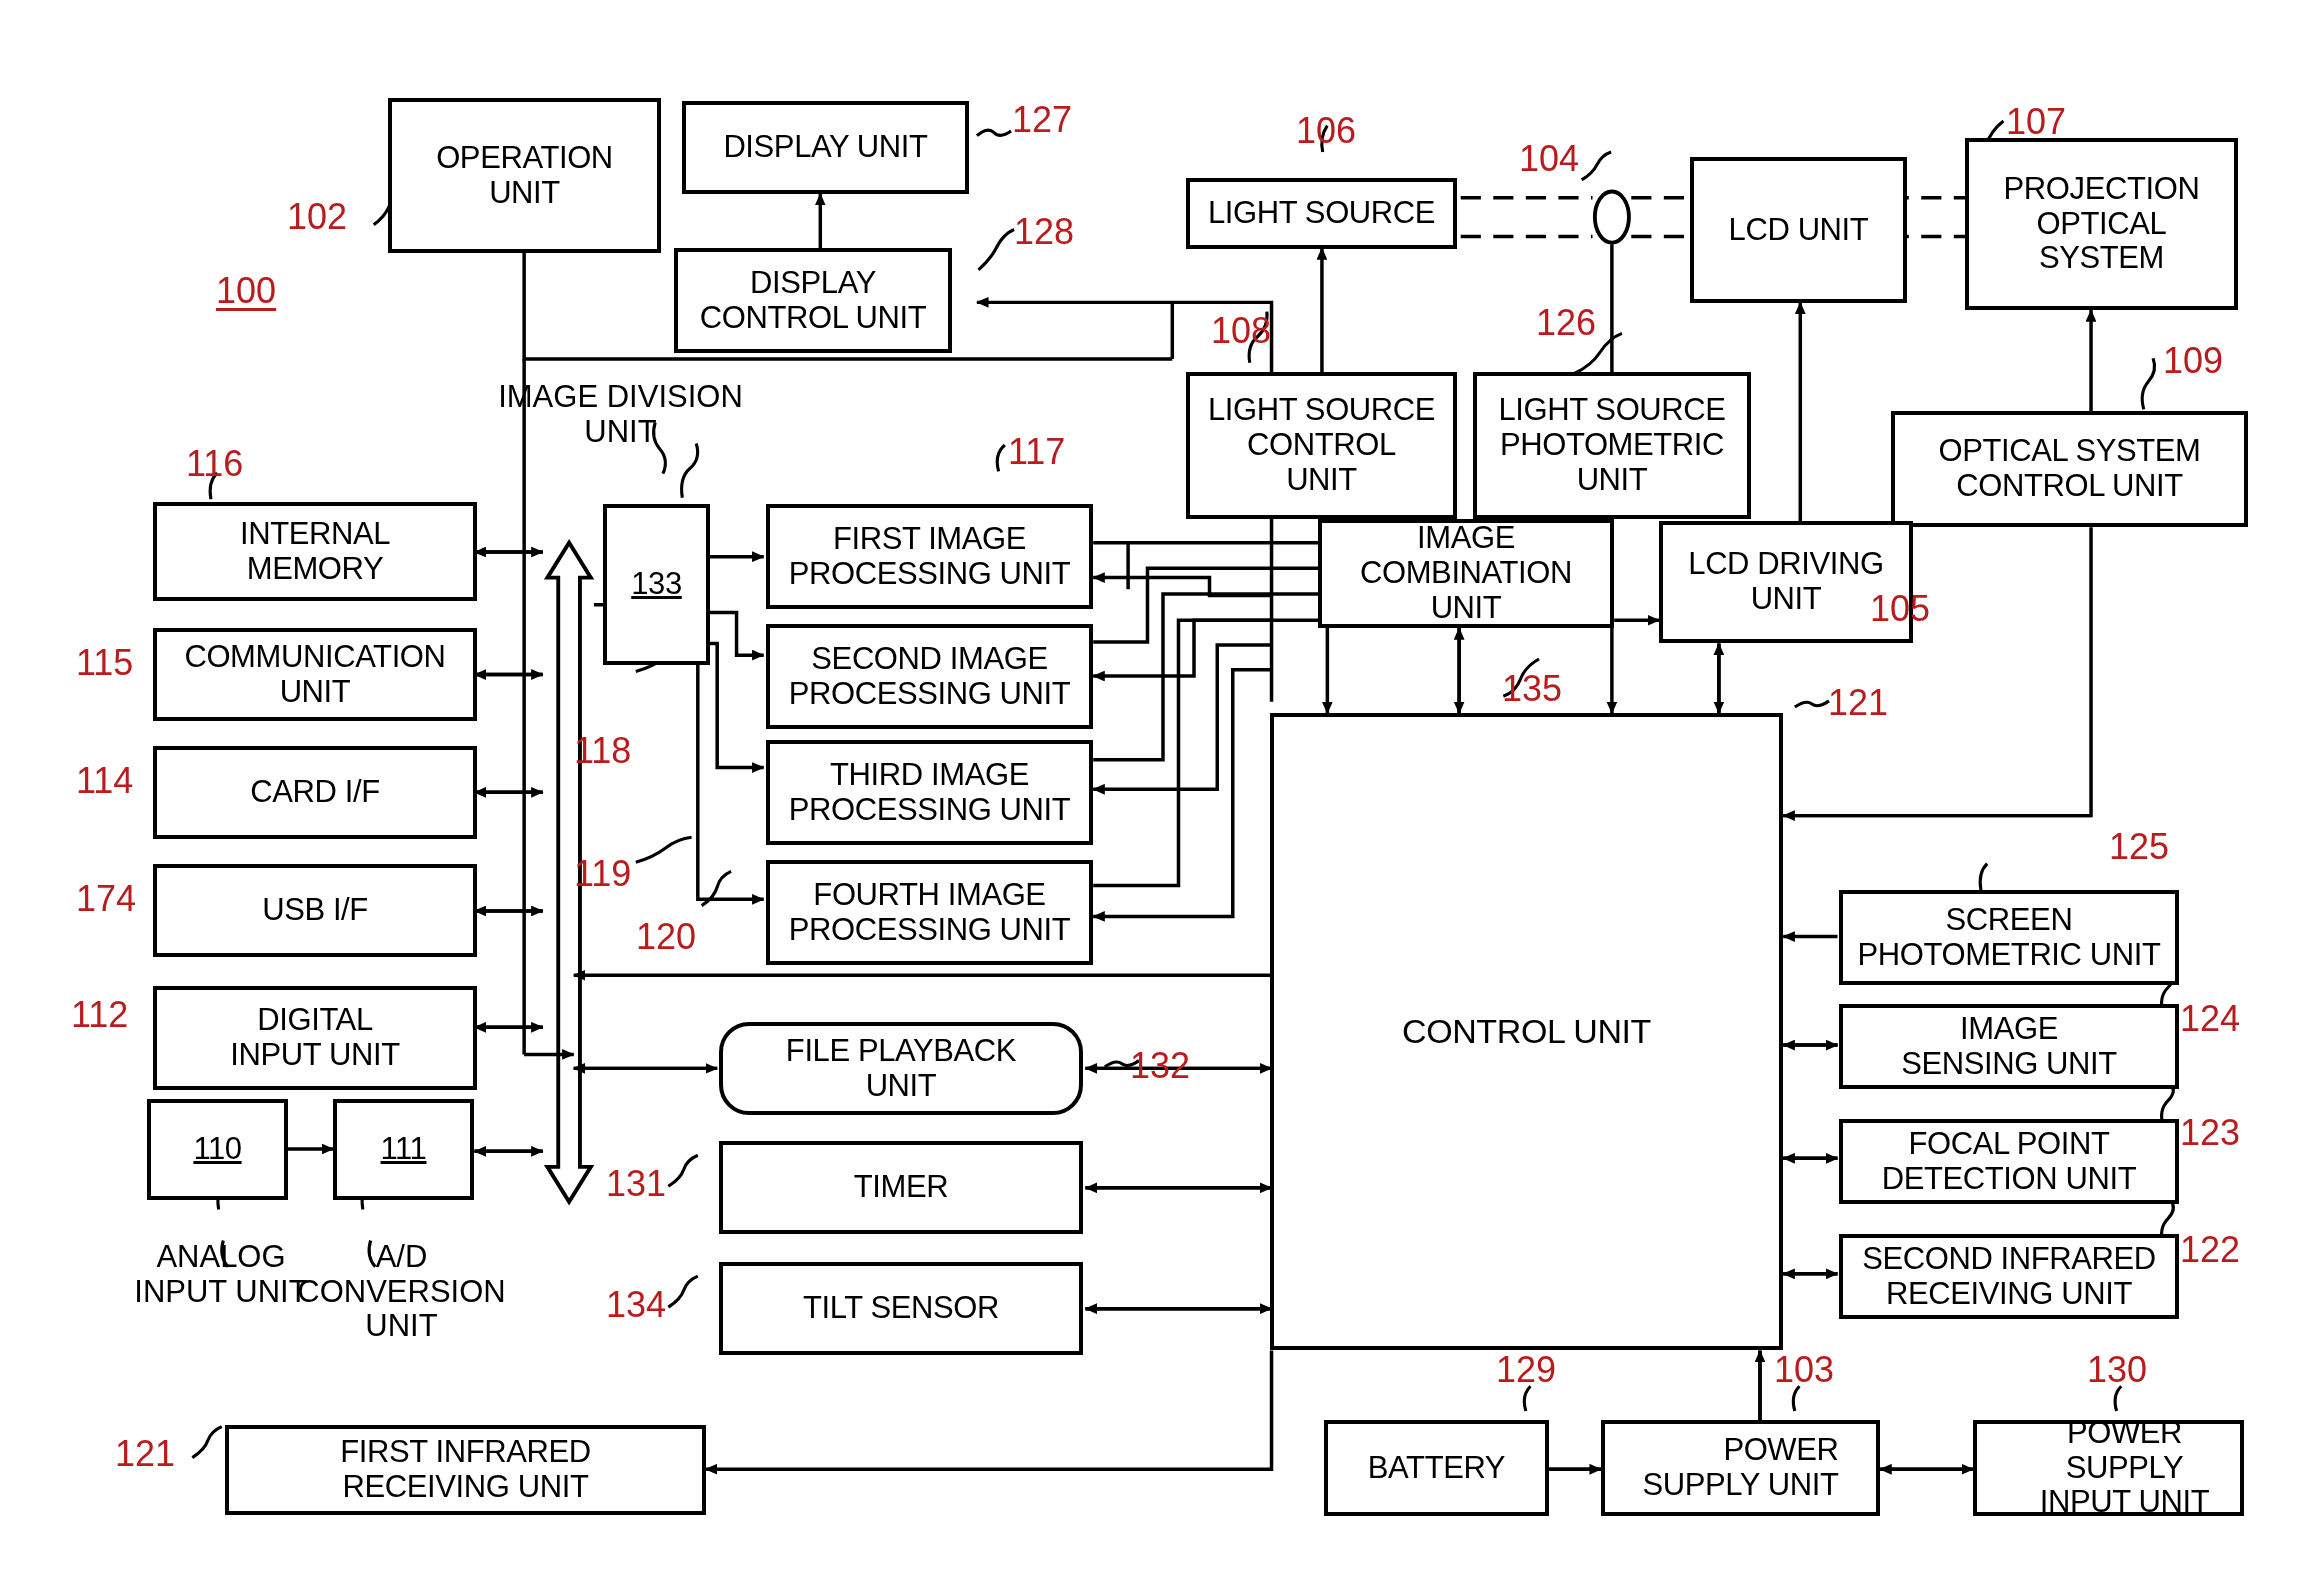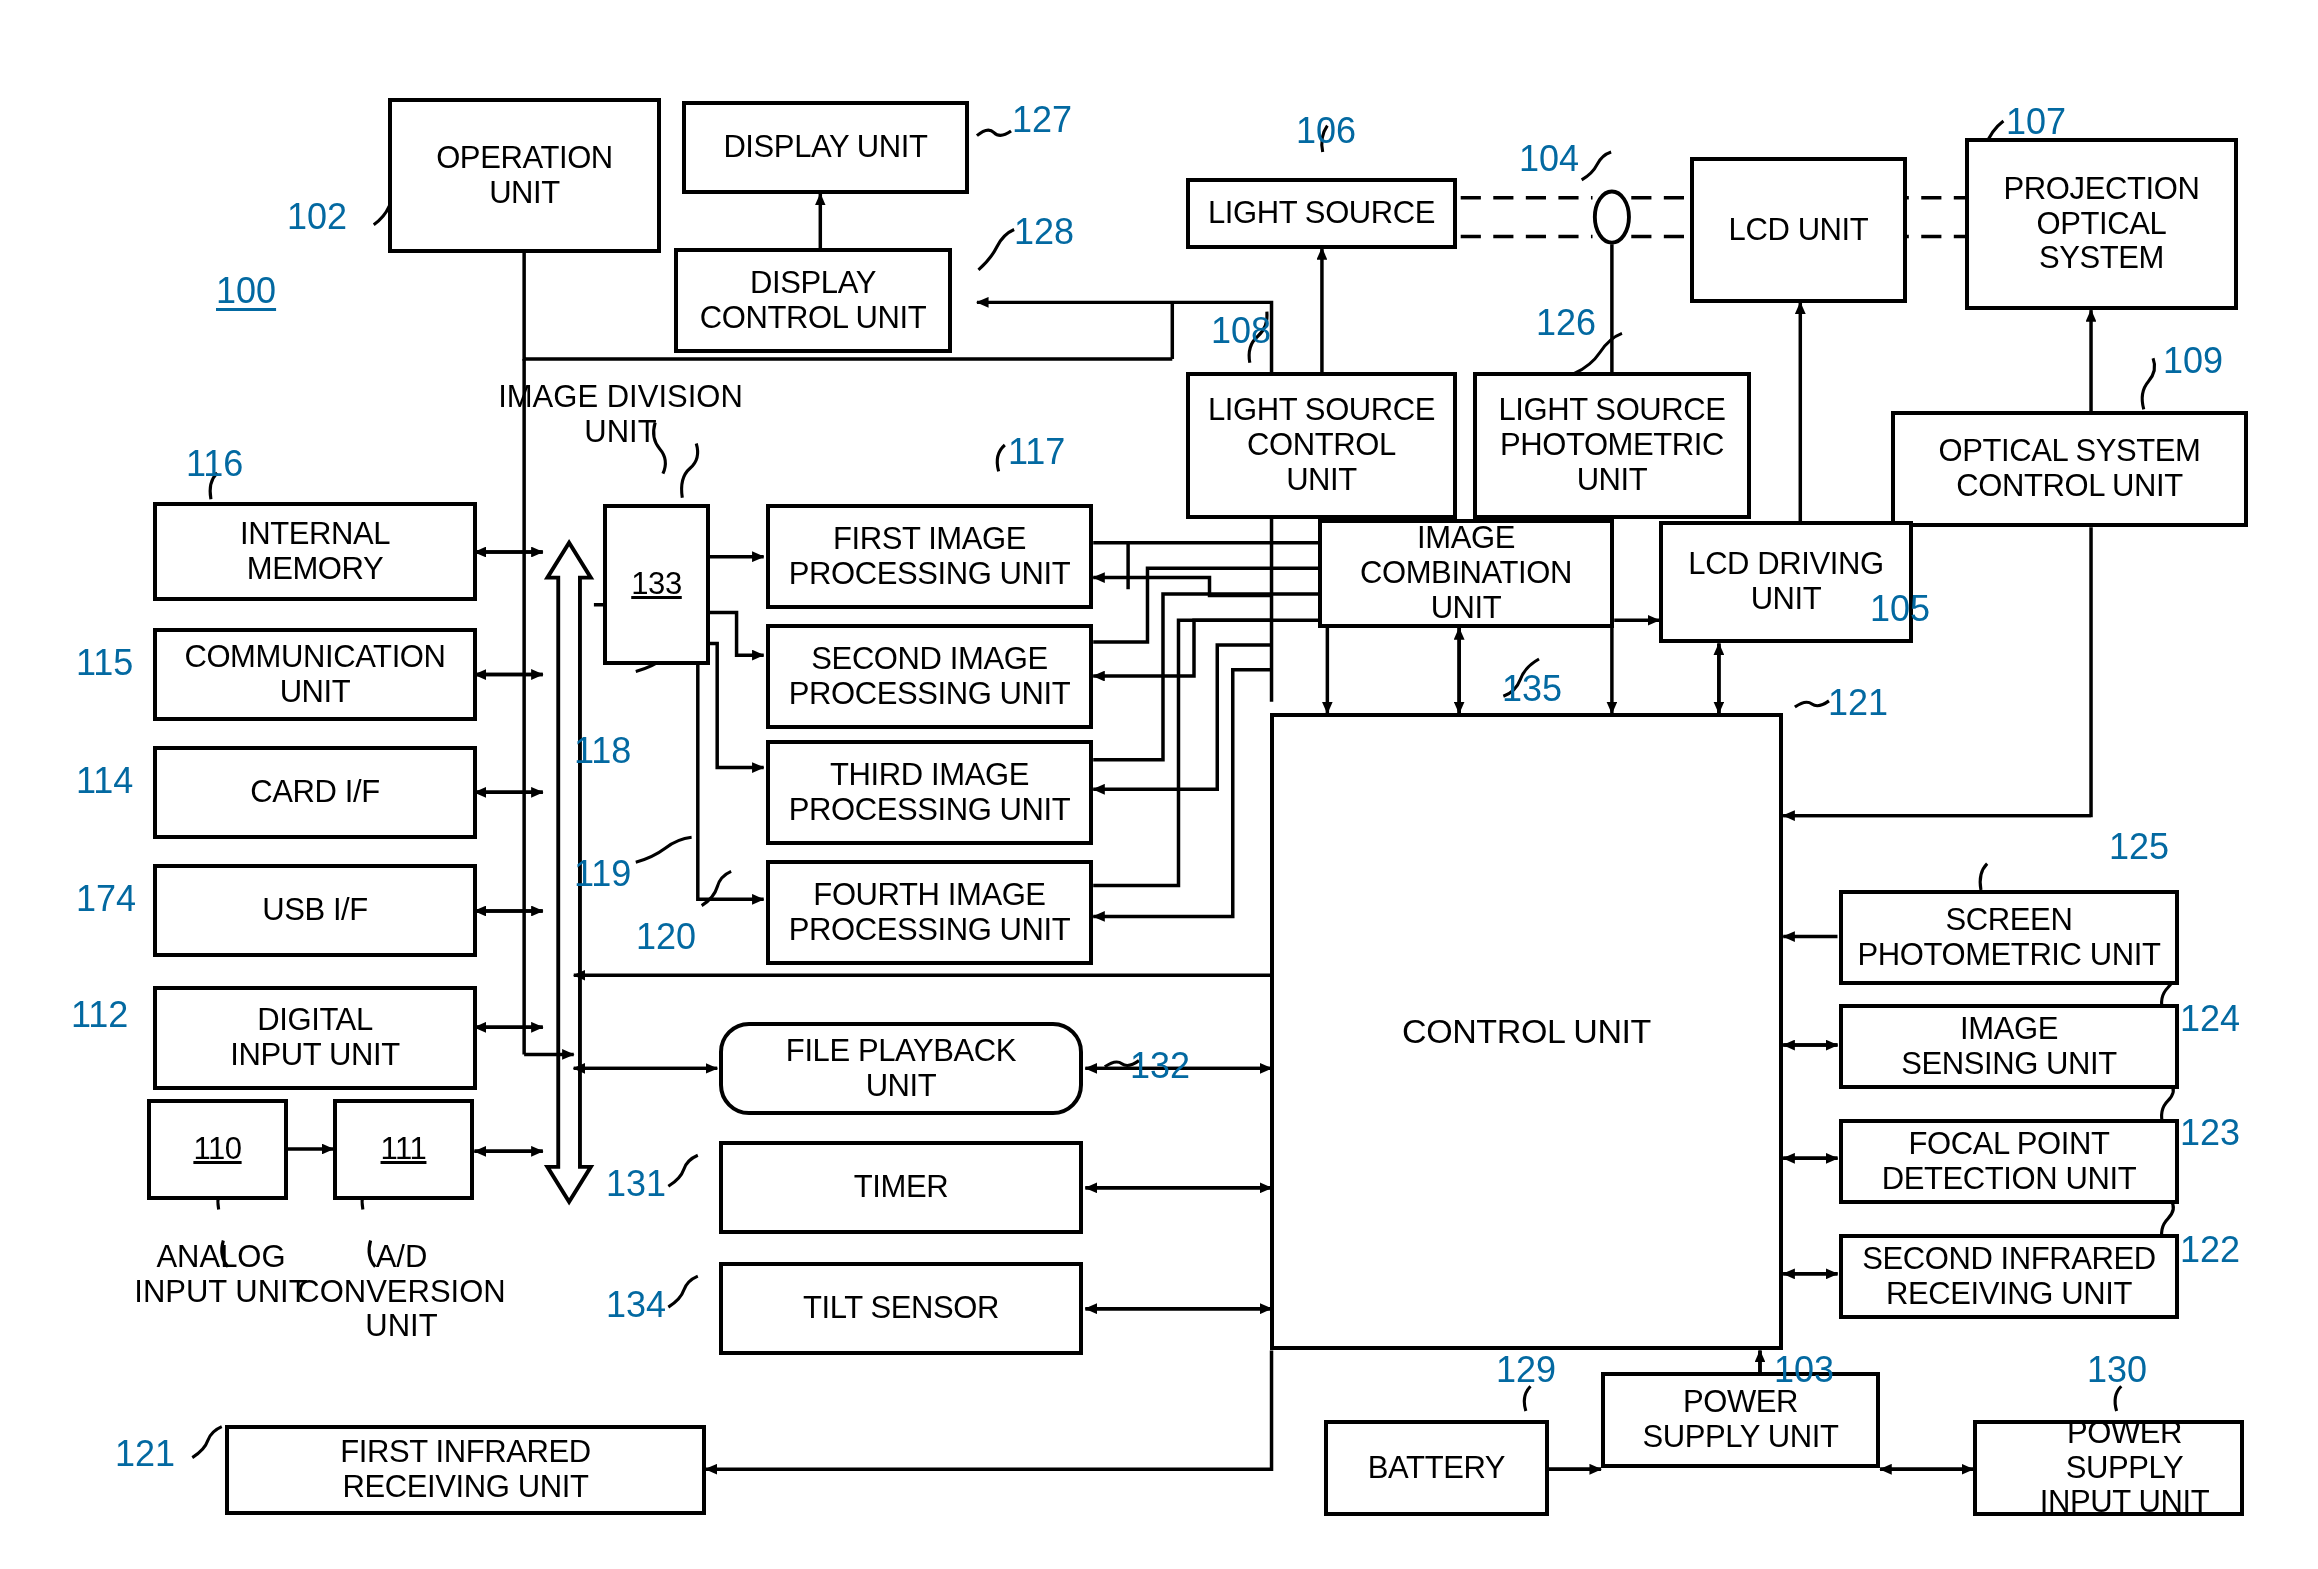--- a/index.html
+++ b/index.html
@@ -3,21 +3,21 @@
 <meta charset="utf-8">
 <style>
   html,body{margin:0;padding:0;background:#fff;}
   body{font-family:"Liberation Sans",sans-serif;}
   #stage{position:relative;width:2319px;height:1570px;background:#ffffff;overflow:hidden;}
   .box{position:absolute;box-sizing:border-box;border:3.9px solid #000;background:#fff;
        display:flex;align-items:center;justify-content:center;text-align:center;
        font-family:"Liberation Sans",sans-serif;color:#000;line-height:1.12;
        font-size:31px;letter-spacing:-0.4px;}
   .box.heavy{border-width:4.7px;}
-  .lbl{position:absolute;font-size:36px;color:#0369a1;white-space:nowrap;
+  .lbl{position:absolute;font-size:36px;color:#b91c1c;white-space:nowrap;
        font-family:"Liberation Sans",sans-serif;}
   .lbl.u{text-decoration:underline;text-underline-offset:4.7px;}
   .cap{position:absolute;font-size:31px;color:#000;text-align:center;line-height:1.12;
        font-family:"Liberation Sans",sans-serif;}
   svg.wires{position:absolute;left:0;top:0;width:2319px;height:1570px;pointer-events:none;}
 </style>
 </head>
 <body>
 
 <div id="stage">
@@ -284,21 +284,21 @@
 
   <div class="box heavy" style="left: 719px; top: 1022px; width: 364px; height: 93px; white-space: pre-line; border-radius: 30px;">FILE PLAYBACK
 UNIT</div>
 
   <div class="box heavy" style="left:719px;top:1141px;width:364px;height:93px;">TIMER</div>
 
   <div class="box heavy" style="left:719px;top:1262px;width:364px;height:93px;">TILT SENSOR</div>
 
   <div class="box heavy" style="left:1324px;top:1420px;width:225px;height:96px;">BATTERY</div>
 
-  <div class="box heavy" style="left: 1601px; top: 1372px; width: 279px; height: 96px; white-space: pre-line;">POWER
+  <div class="box heavy" style="left: 1601px; top: 1420px; width: 279px; height: 96px; white-space: pre-line; text-align: right;">POWER
 SUPPLY UNIT</div>
 
   <div class="box heavy" style="left: 1973px; top: 1420px; width: 271px; height: 96px; white-space: pre-line; padding-left: 32px;">POWER SUPPLY
 INPUT UNIT</div>
 
   <div class="cap" style="left:481px;top:380px;width:279px;white-space:pre-line;">IMAGE DIVISION
 UNIT</div>
 
   <div class="cap" style="left:93px;top:1240px;width:256px;white-space:pre-line;">ANALOG
 INPUT UNIT</div>

